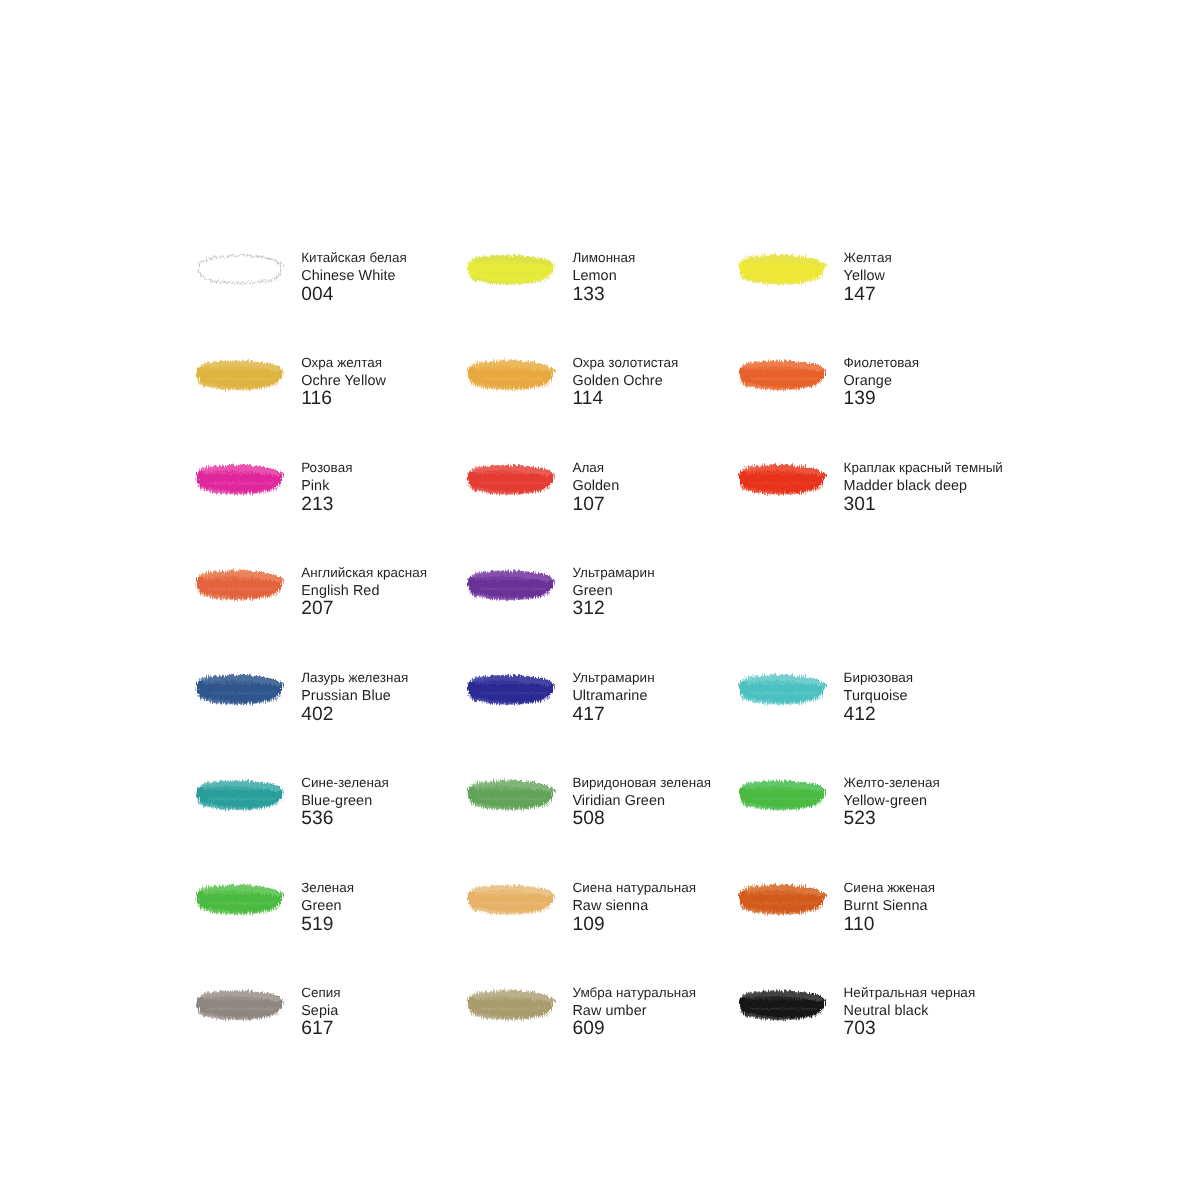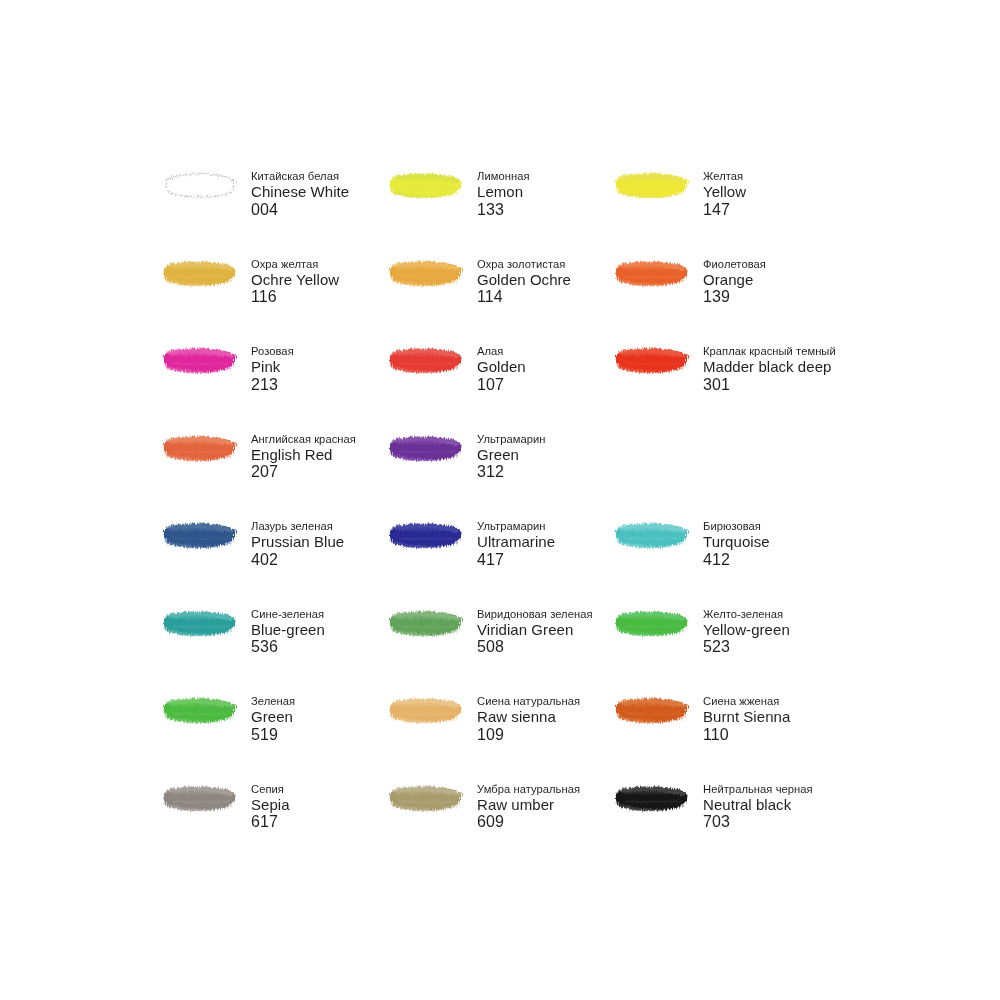--- a/index.html
+++ b/index.html
@@ -17,20 +17,21 @@
   }
   #chart {
     position: absolute;
     left: 163px;
     top: 168px;
     width: 760px;
   }
   .row {
     display: flex;
     height: 87.5px;
+    align-items: flex-end;
   }
   .cell {
     width: 226px;
     display: flex;
     align-items: flex-start;
     position: relative;
   }
   .swatch-wrap {
     width: 88px;
     flex: 0 0 88px;
@@ -49,21 +50,21 @@
     padding-top: 2px;
     line-height: 1.18;
     white-space: nowrap;
   }
   .lbl-ru {
     font-size: 11.2px;
     color: #231f20;
     letter-spacing: 0.05px;
   }
   .lbl-en {
-    font-size: 15px;
+    font-size: 12px;
     color: #231f20;
     letter-spacing: 0.05px;
   }
   .lbl-code {
     font-size: 16px;
     color: #231f20;
     letter-spacing: 0.05px;
   }
 </style>
 </head>
@@ -277,21 +278,21 @@
             <g filter="url(#brushtex)">
               <path d="M2,9 C14,4 32,3 48,4 C62,5 72,7 74,11 C76,17 70,24 58,26 C42,29 20,28 9,25 C2,22 -1,14 2,9 Z" fill="#2f558c"></path>
               <path d="M4,6 C18,3 36,2 52,4 C64,6 72,8 73,11 L71,13 C58,9 34,7 14,9 C8,10 4,9 4,6 Z" fill="#51739f" opacity="0.85"></path>
               <path d="M1,20 C14,25 40,28 60,25 C68,24 73,21 74,18 L72,22 C66,27 44,30 22,28 C10,27 3,24 1,20 Z" fill="#51739f" opacity="0.7"></path>
               <rect x="6" y="9" width="62" height="2" fill="#51739f" opacity="0.45"></rect>
               <rect x="10" y="18" width="58" height="1.6" fill="#51739f" opacity="0.4"></rect>
             </g>
           </svg>
         </div>
         <div class="labels">
-          <div class="lbl-ru">Лазурь зеленая</div>
+          <div class="lbl-ru">Лазурь железная</div>
           <div class="lbl-en">Prussian Blue</div>
           <div class="lbl-code">402</div>
         </div>
       </div>
       <div class="cell">
         <div class="swatch-wrap">
           <svg class="swatch" viewBox="0 0 78 30" width="76" height="30">
             <g filter="url(#brushtex2)">
               <path d="M2,9 C14,4 32,3 48,4 C62,5 72,7 74,11 C76,17 70,24 58,26 C42,29 20,28 9,25 C2,22 -1,14 2,9 Z" fill="#2b2b94"></path>
               <path d="M4,6 C18,3 36,2 52,4 C64,6 72,8 73,11 L71,13 C58,9 34,7 14,9 C8,10 4,9 4,6 Z" fill="#4a4aa8" opacity="0.85"></path>

